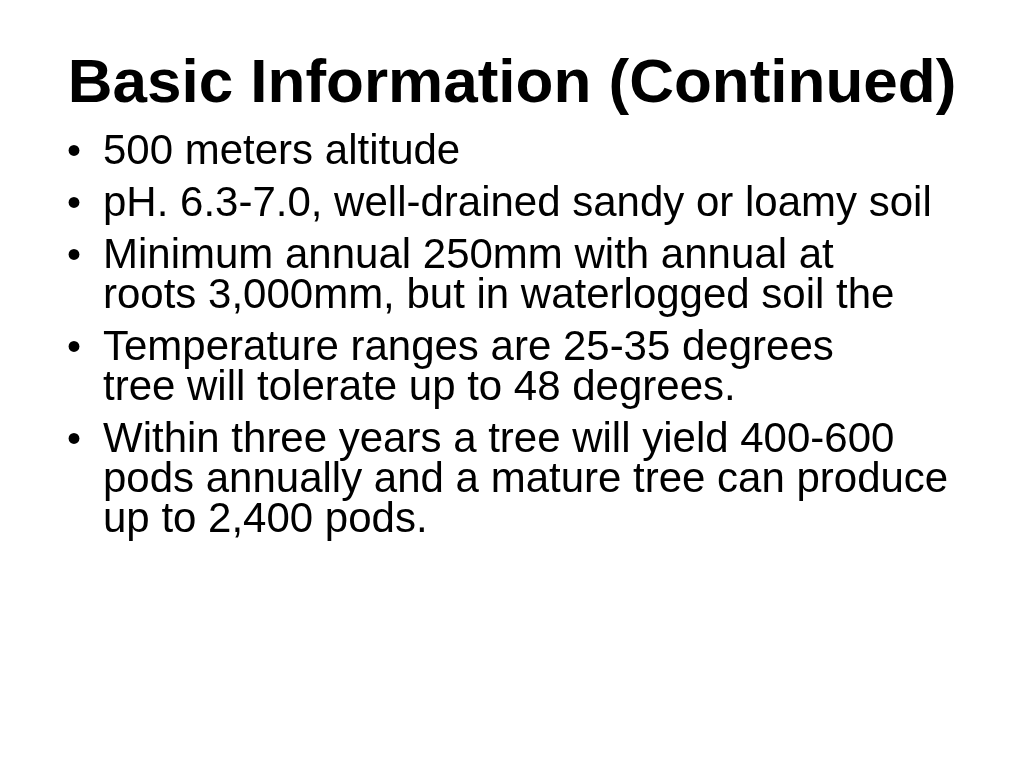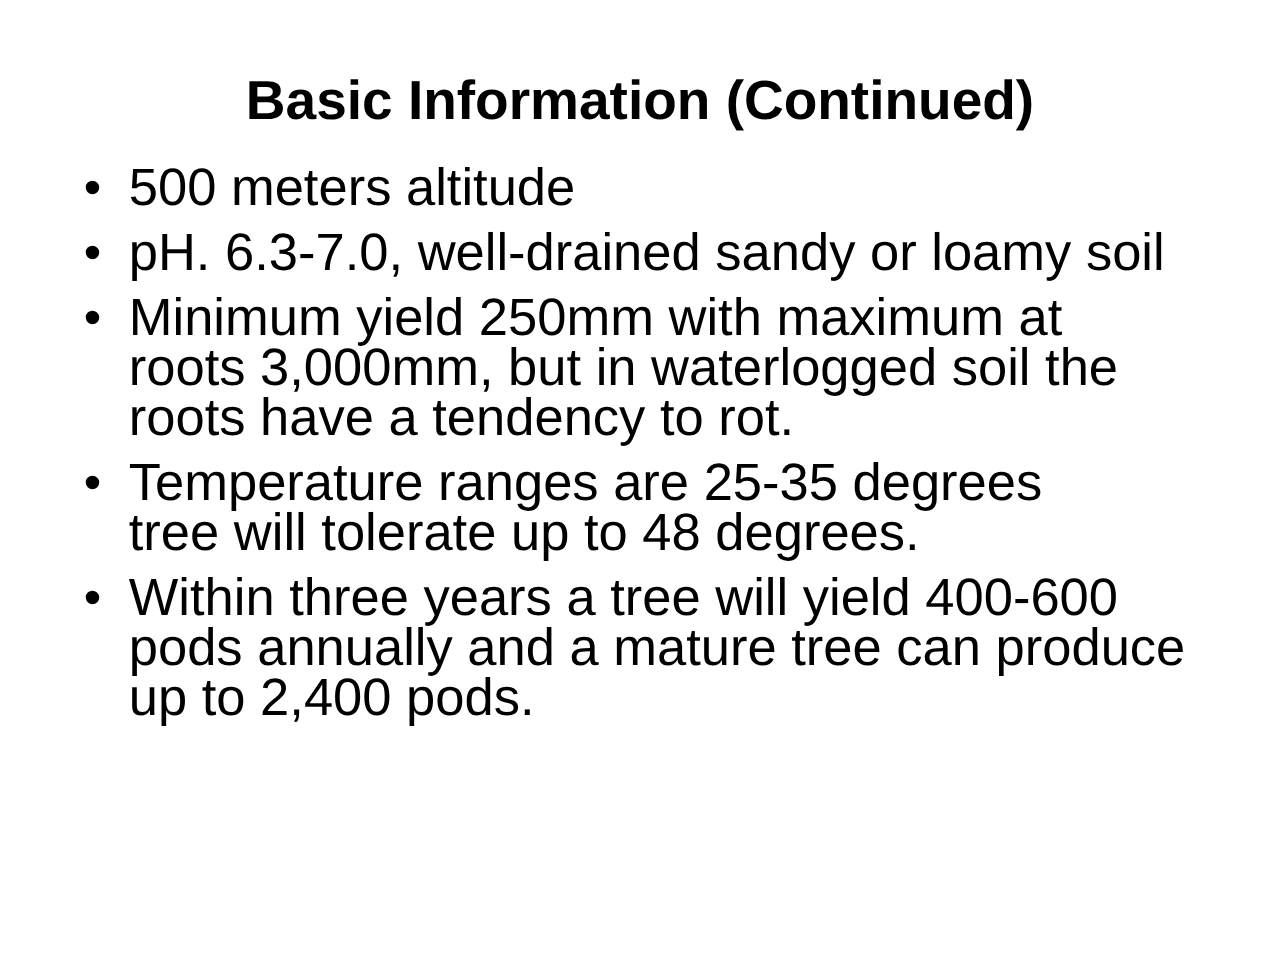--- a/index.html
+++ b/index.html
@@ -16,21 +16,21 @@
     font-family: "Liberation Sans", sans-serif;
     overflow: hidden;
   }
   .slide-title {
     position: absolute;
     top: 48px;
     left: 0;
     width: 1024px;
     text-align: center;
     font-weight: bold;
-    font-size: 44px;
+    font-size: 62px;
     line-height: 66px;
     letter-spacing: 0px;
     white-space: nowrap;
   }
   .bullet-list {
     position: absolute;
     top: 130px;
     left: 65px;
     width: 895px;
     margin: 0;
@@ -69,23 +69,22 @@
       <div class="bullet-line">500 meters altitude</div>
     </li>
 
     <li class="bullet-item">
       <span class="bullet-marker">•</span>
       <div class="bullet-line">pH. 6.3-7.0, well-drained sandy or loamy soil</div>
     </li>
 
     <li class="bullet-item">
       <span class="bullet-marker">•</span>
-      <div class="bullet-line">Minimum yield 250mm with maximum at</div>
+      <div class="bullet-line">Minimum annual 250mm with annual at</div>
       <div class="bullet-line">roots 3,000mm, but in waterlogged soil the</div>
-      <div class="bullet-line">roots have a tendency to rot.</div>
     </li>
 
     <li class="bullet-item">
       <span class="bullet-marker">•</span>
       <div class="bullet-line">Temperature ranges are 25-35 degrees</div>
       <div class="bullet-line">tree will tolerate up to 48 degrees.</div>
     </li>
 
     <li class="bullet-item">
       <span class="bullet-marker">•</span>

